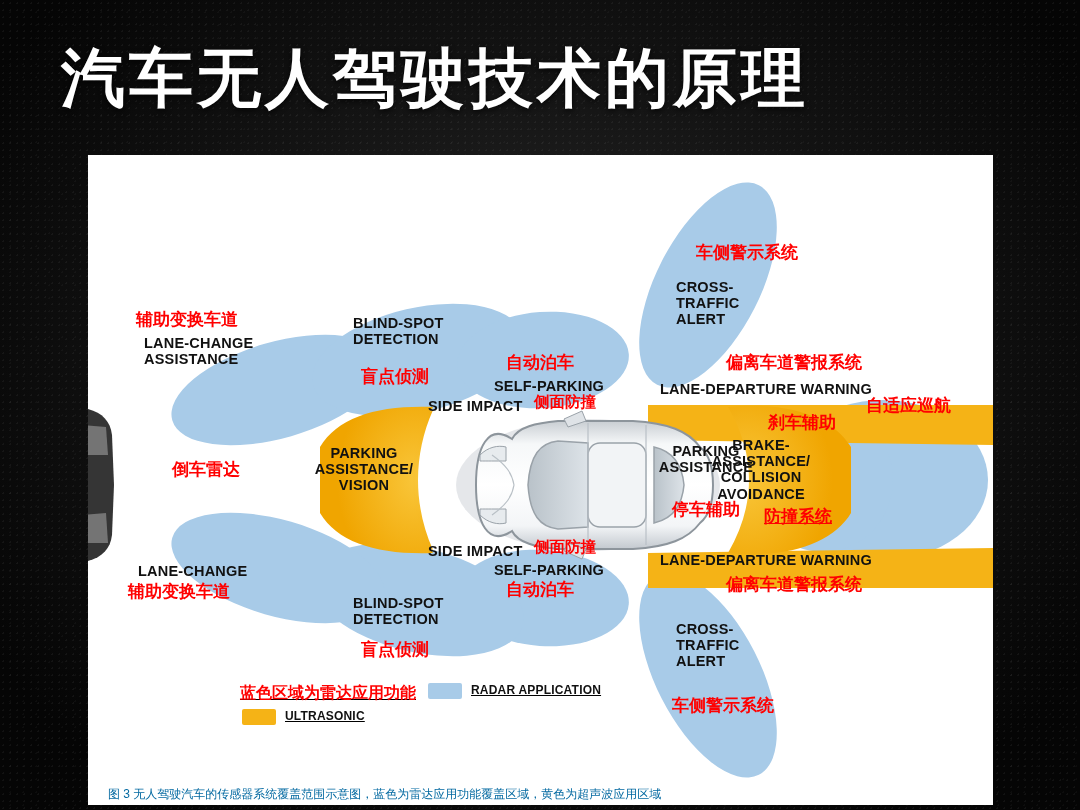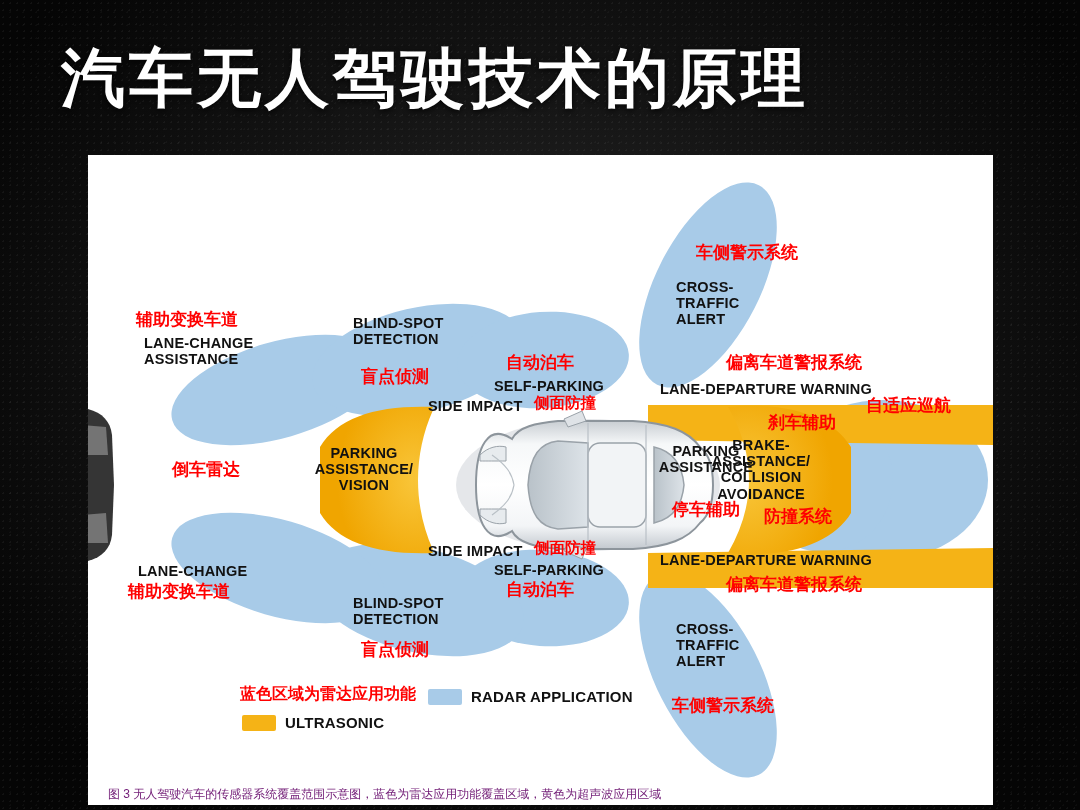--- a/index.html
+++ b/index.html
@@ -80,63 +80,65 @@
     letter-spacing: 0.2px;
   }
   .lbl.cn {
     color: #ff0000;
     font-size: 17px;
     font-weight: 700;
     font-family: "DejaVu Sans", "Liberation Sans", sans-serif;
   }
   .lbl.cn.sm {
     font-size: 15.5px;
+    font-family: Liberation Mono, monospace;
   }
   .ctr { text-align: center; }
 
   
   #legend {
     position: absolute;
     left: 152px;
     top: 528px;
     z-index: 7;
   }
   .legend-row {
     display: flex;
-    align-items: flex-end;
+    align-items: flex-start;
     height: 22px;
     margin-bottom: 4px;
+    text-decoration: underline;
   }
   .legend-cn {
     color: #ff0000;
     font-size: 16px;
     font-weight: 700;
     width: 186px;
     text-align: left;
     font-family: "DejaVu Sans", "Liberation Sans", sans-serif;
   }
   .swatch {
     width: 34px;
     height: 16px;
     margin: 0 9px 0 2px;
     border-radius: 2px;
   }
   .legend-en {
     color: #111111;
-    font-size: 15px;
+    font-size: 12px;
     font-weight: 700;
     letter-spacing: 0.2px;
   }
 
   #caption {
     position: absolute;
     left: 20px;
     bottom: 2px;
     width: 870px;
-    color: #701a75;
+    color: #0369a1;
     font-size: 12px;
     white-space: nowrap;
     overflow: hidden;
   }
 </style>
 </head>
 <body>
 
 <div id="slide">
 
@@ -271,21 +273,21 @@
 
     <div class="lbl en ctr" style="left:560px; top:288px; width:116px;">PARKING
 ASSISTANCE</div>
     <div class="lbl cn ctr" style="left:558px; top:345px; width:120px;">停车辅助</div>
 
     <div class="lbl cn" style="left:680px; top:258px;">刹车辅助</div>
     <div class="lbl en ctr" style="left:612px; top:282px; width:122px;">BRAKE-
 ASSISTANCE/
 COLLISION
 AVOIDANCE</div>
-    <div class="lbl cn ctr" style="left:648px; top:352px; width:124px;">防撞系统</div>
+    <div class="lbl cn ctr" style="left:648px; top:352px; width:124px;text-decoration:underline;">防撞系统</div>
 
     <div class="lbl cn" style="left:778px; top:241px;">自适应巡航</div>
 
     <div class="lbl en" style="left:340px; top:388px;">SIDE IMPACT</div>
     <div class="lbl cn sm" style="left:446px; top:385px;">侧面防撞</div>
 
     <div class="lbl en" style="left:406px; top:407px;">SELF-PARKING</div>
     <div class="lbl cn" style="left:418px; top:425px;">自动泊车</div>
 
     <div class="lbl en" style="left:50px; top:408px;">LANE-CHANGE</div>

